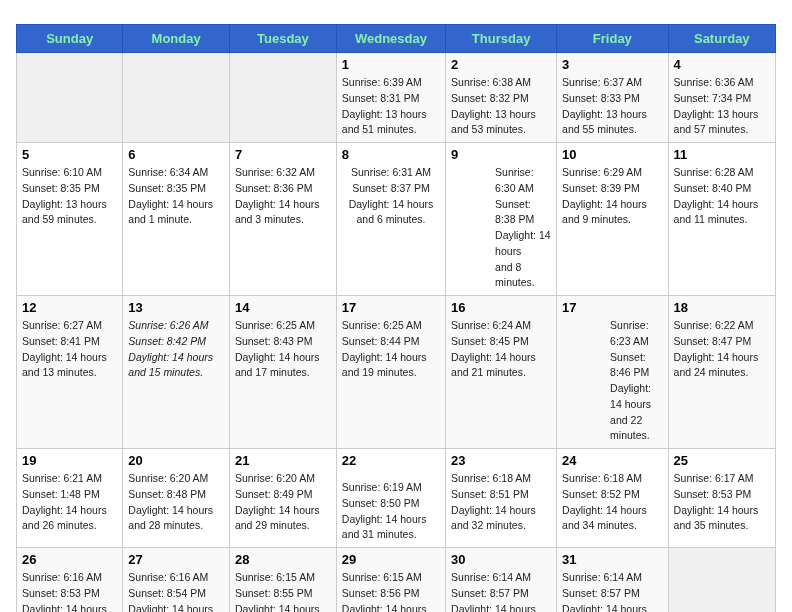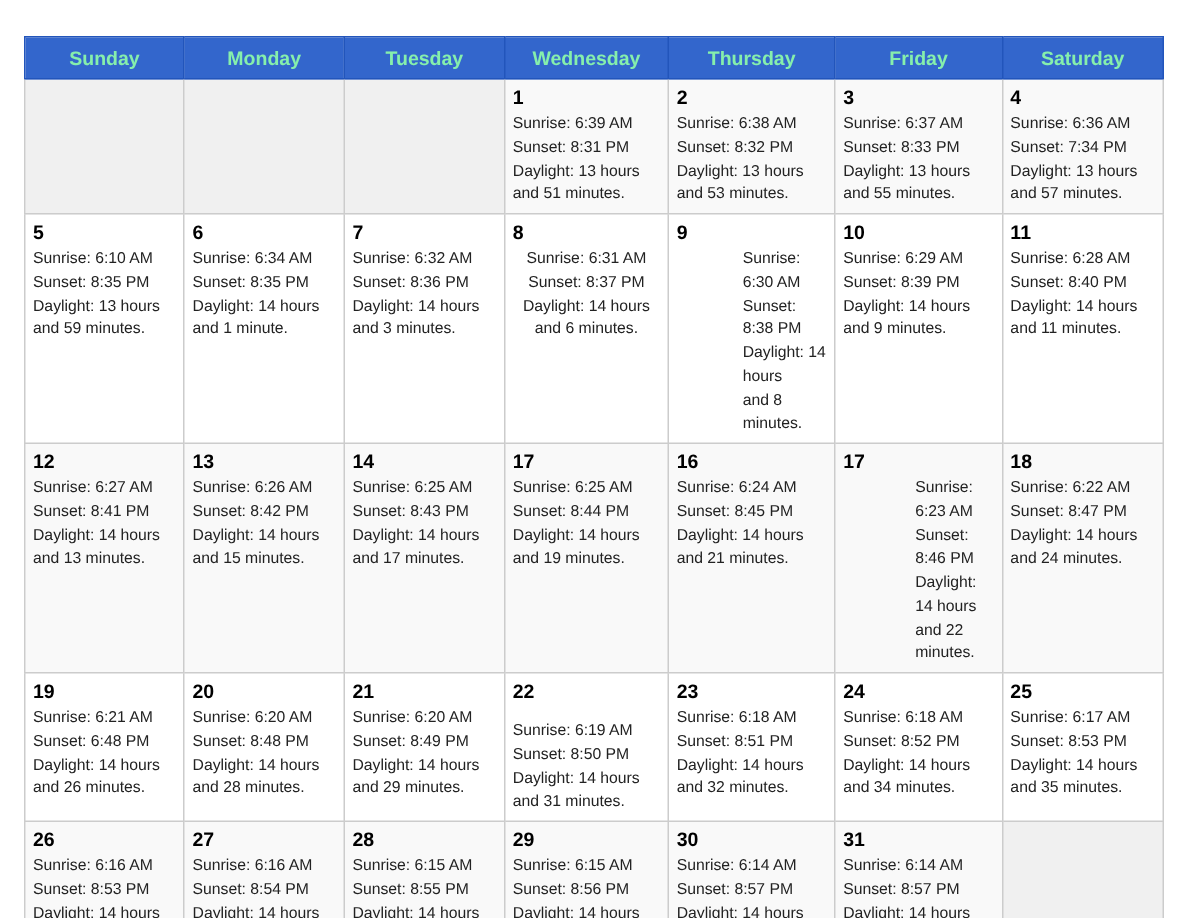--- a/index.html
+++ b/index.html
@@ -189,21 +189,21 @@
       <tr>
         <td>
           <span class="day-number">12</span>
           <div class="day-info" style="white-space: pre-line;">Sunrise: 6:27 AM
 Sunset: 8:41 PM
 Daylight: 14 hours
 and 13 minutes.</div>
         </td>
         <td>
           <span class="day-number">13</span>
-          <div class="day-info" style="white-space: pre-line;">Sunrise: 6:26 AM
+          <div class="day-info" style="white-space: pre-line; font-style: italic;">Sunrise: 6:26 AM
 Sunset: 8:42 PM
 Daylight: 14 hours
 and 15 minutes.</div>
         </td>
         <td>
           <span class="day-number">14</span>
           <div class="day-info" style="white-space: pre-line;">Sunrise: 6:25 AM
 Sunset: 8:43 PM
 Daylight: 14 hours
 and 17 minutes.</div>
@@ -234,21 +234,21 @@
           <div class="day-info" style="white-space: pre-line;">Sunrise: 6:22 AM
 Sunset: 8:47 PM
 Daylight: 14 hours
 and 24 minutes.</div>
         </td>
       </tr>
       <tr>
         <td>
           <span class="day-number">19</span>
           <div class="day-info" style="white-space: pre-line;">Sunrise: 6:21 AM
-Sunset: 6:48 PM
+Sunset: 1:48 PM
 Daylight: 14 hours
 and 26 minutes.</div>
         </td>
         <td>
           <span class="day-number">20</span>
           <div class="day-info" style="white-space: pre-line;">Sunrise: 6:20 AM
 Sunset: 8:48 PM
 Daylight: 14 hours
 and 28 minutes.</div>
         </td>

